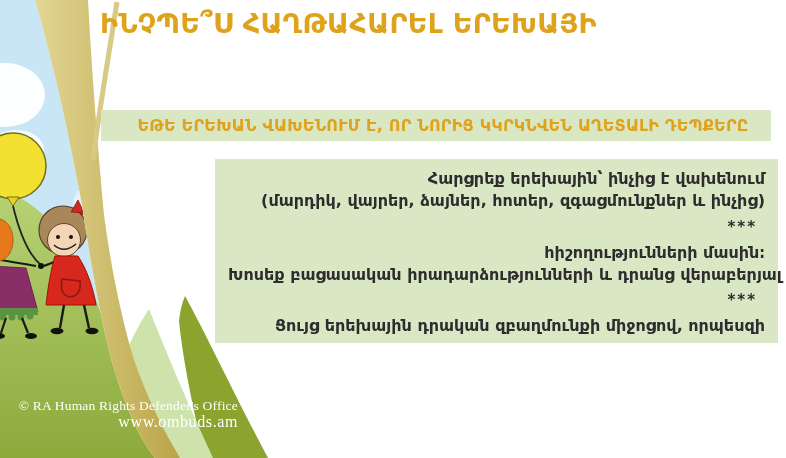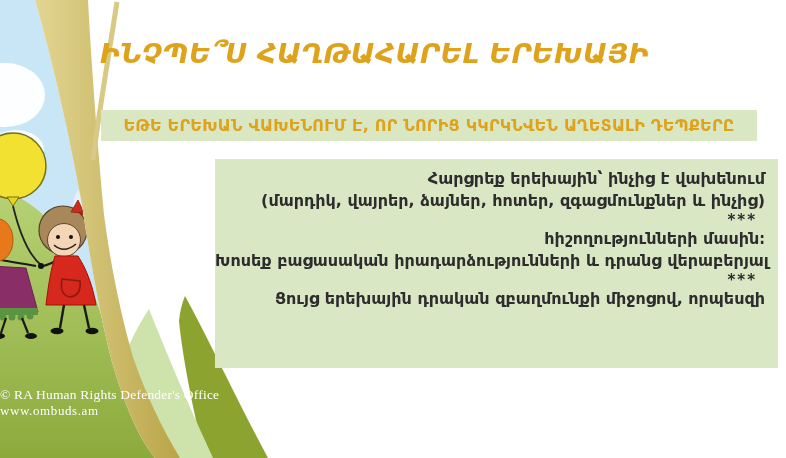--- a/index.html
+++ b/index.html
@@ -4,46 +4,46 @@
 <title></title>
 <style>
   html,body { margin:0; padding:0; background:#ffffff; }
   .canvas {
     position:relative; width:786px; height:458px; overflow:hidden;
     background:#ffffff; font-family:"DejaVu Sans", sans-serif;
   }
   .art { position:absolute; left:0; top:0; width:786px; height:458px; }
 
   .title {
-    position:absolute; left:100px; top:37px;
+    position:absolute; left:100px; top:7px;
     color:#dfa21b; font-weight:bold; font-size:27px; line-height:33px;
-    letter-spacing:0.3px; white-space:nowrap;font-style:italic;
+    letter-spacing:0.3px; white-space:nowrap;
   }
   .subtitle-bar {
     position:absolute; left:101px; top:110px; width:656px; height:31px;
-    background:#d9e7c2; display:flex; align-items:center; justify-content:center;
+    background:#d9e7c2; display:flex; align-items:center; justify-content:center;padding-left:14px;
   }
   .subtitle-text {
     color:#dfa21b; font-weight:bold; font-size:16px; letter-spacing:0.2px; white-space:nowrap;
   }
   .content-box {
-    position:absolute; left:215px; top:159px; width:563px; height:209px;
-    background:#dae7c5; box-sizing:border-box; padding:9px 13px 6px 0;
-    display:flex; flex-direction:column; 
+    position:absolute; left:215px; top:159px; width:563px; height:184px;
+    background:#dae7c5; box-sizing:border-box; padding:9px 13px 6px 13px;
+    display:flex; flex-direction:column; justify-content:space-between;
     text-align:right; color:#2d2d2d; font-weight:bold; font-size:16px; line-height:22px;
   }
   .advice-line { white-space:nowrap; }
   .stars { font-size:15px; line-height:16px; letter-spacing:2px; padding-right:8px; }
 
   .copyright {
-    position:absolute; left:0; top:387px; width:238px; text-align:left;
+    position:absolute; left:0; top:398px; width:238px; text-align:right;
     color:#ffffff; font-family:"Liberation Serif", serif;
   }
   .copyright-line1 { font-size:13.5px; line-height:16px; letter-spacing:0.2px; }
-  .copyright-line2 { font-size:13px; line-height:15px; letter-spacing:0.6px; }
+  .copyright-line2 { font-size:16px; line-height:15px; letter-spacing:0.6px; }
 </style>
 </head>
 <body>
 
 <div class="canvas">
 
   <svg class="art" viewBox="0 0 786 458" aria-hidden="true">
     <defs>
       <linearGradient id="gGrass" x1="0" y1="0" x2="0" y2="1">
         <stop offset="0" stop-color="#b6d274"></stop>

